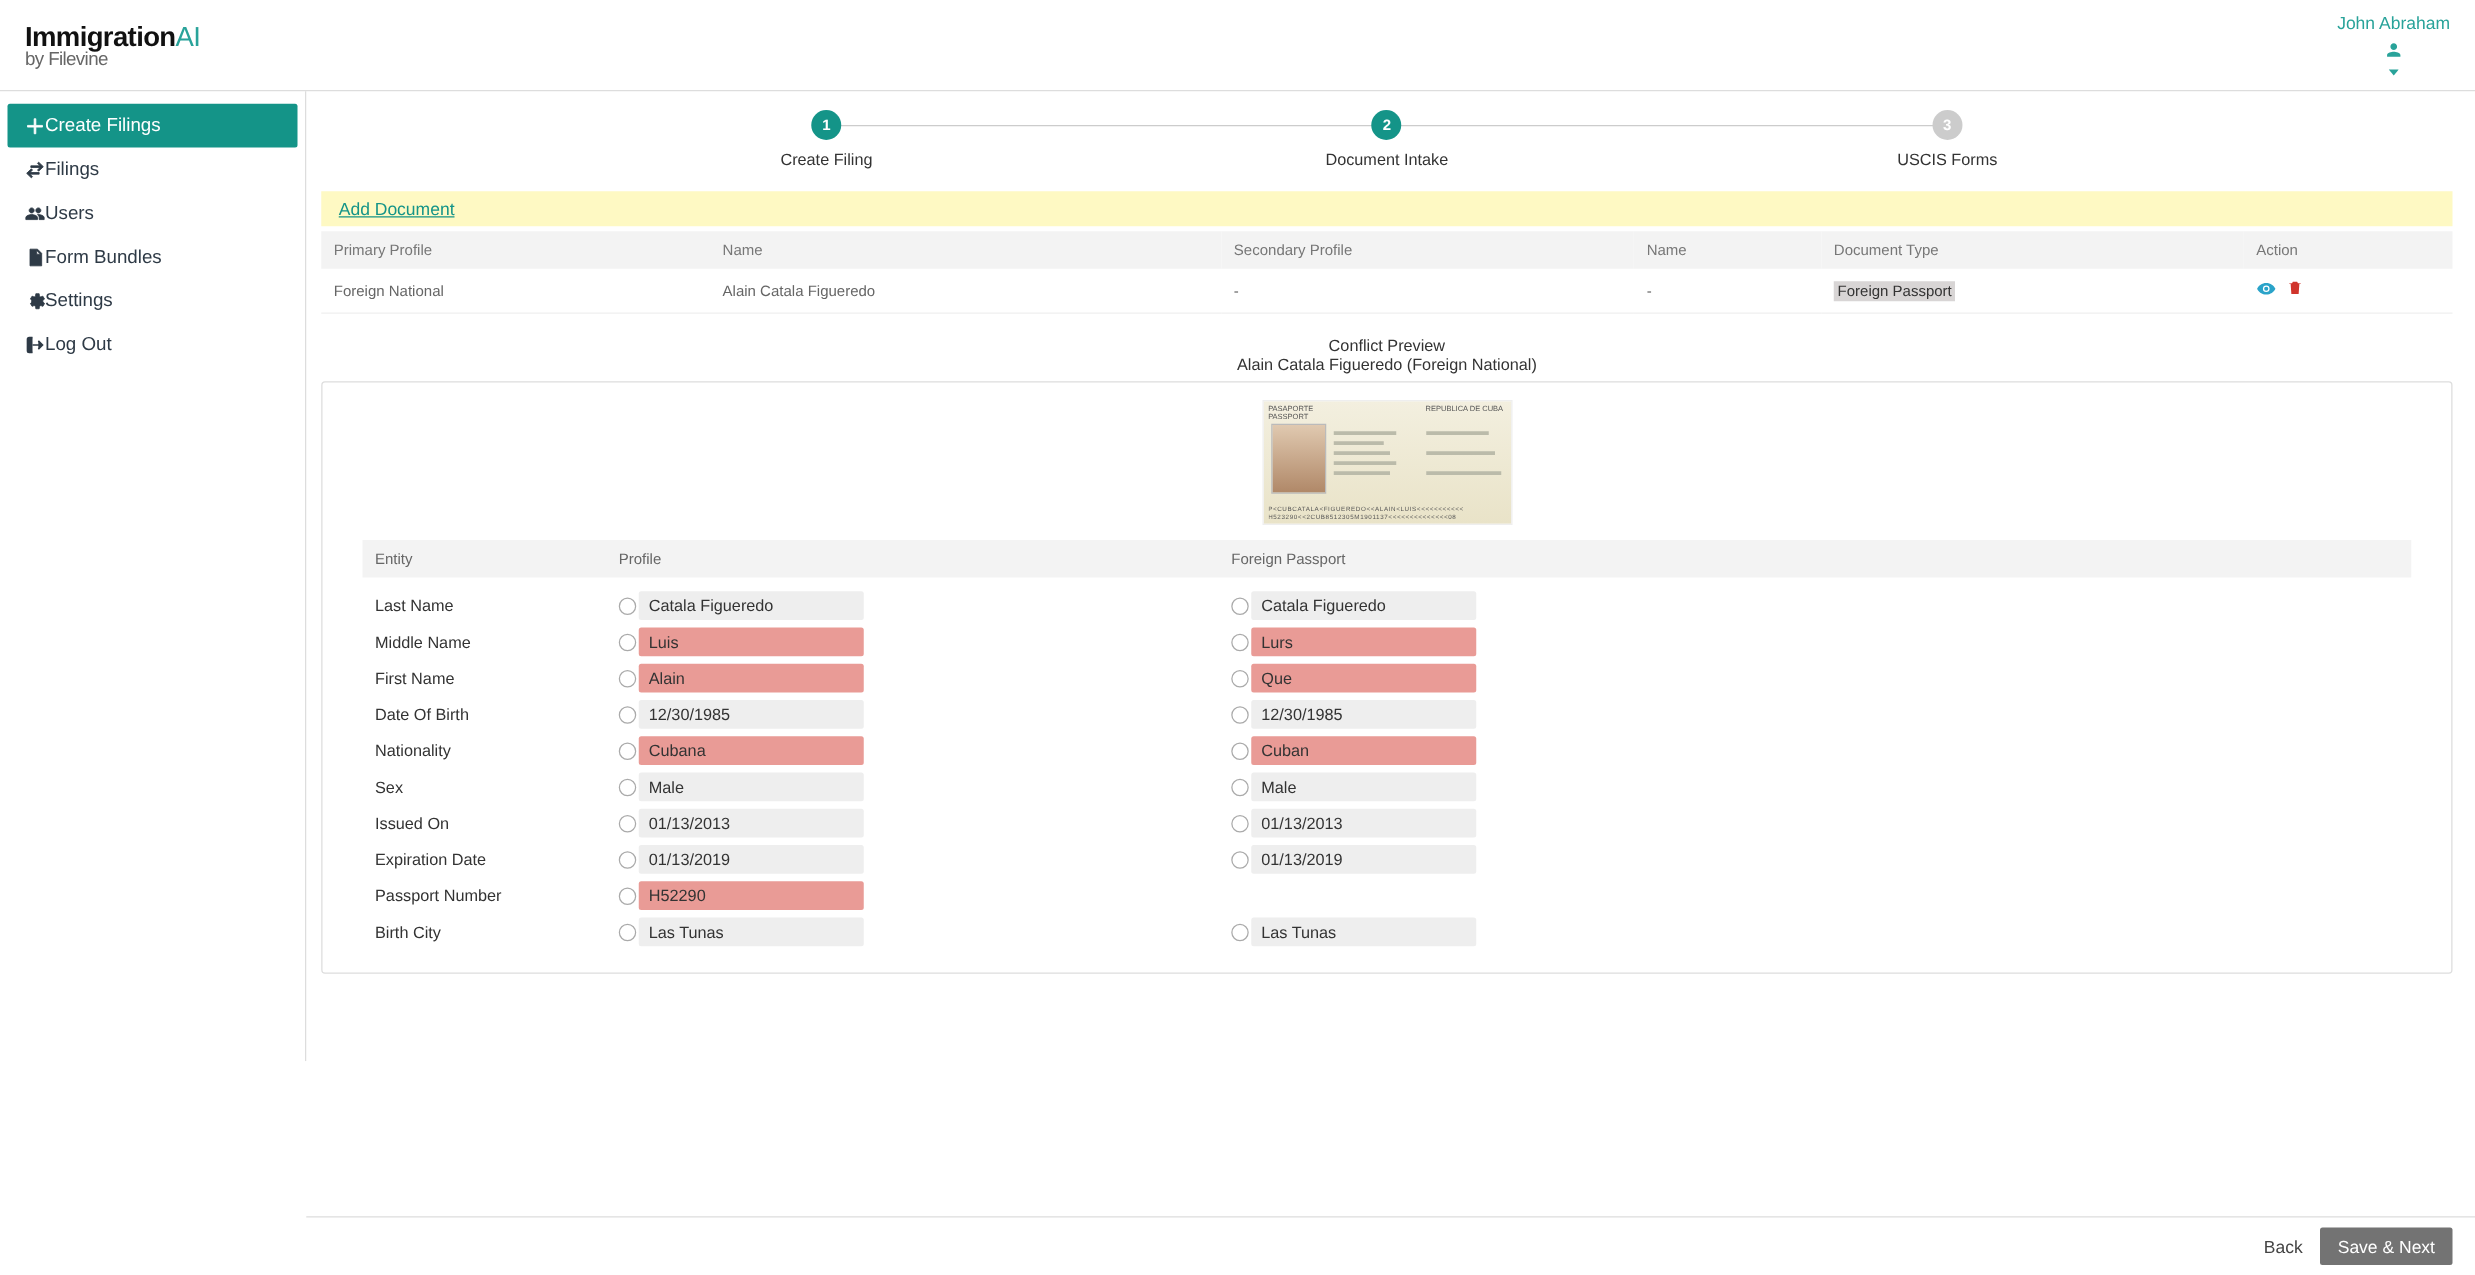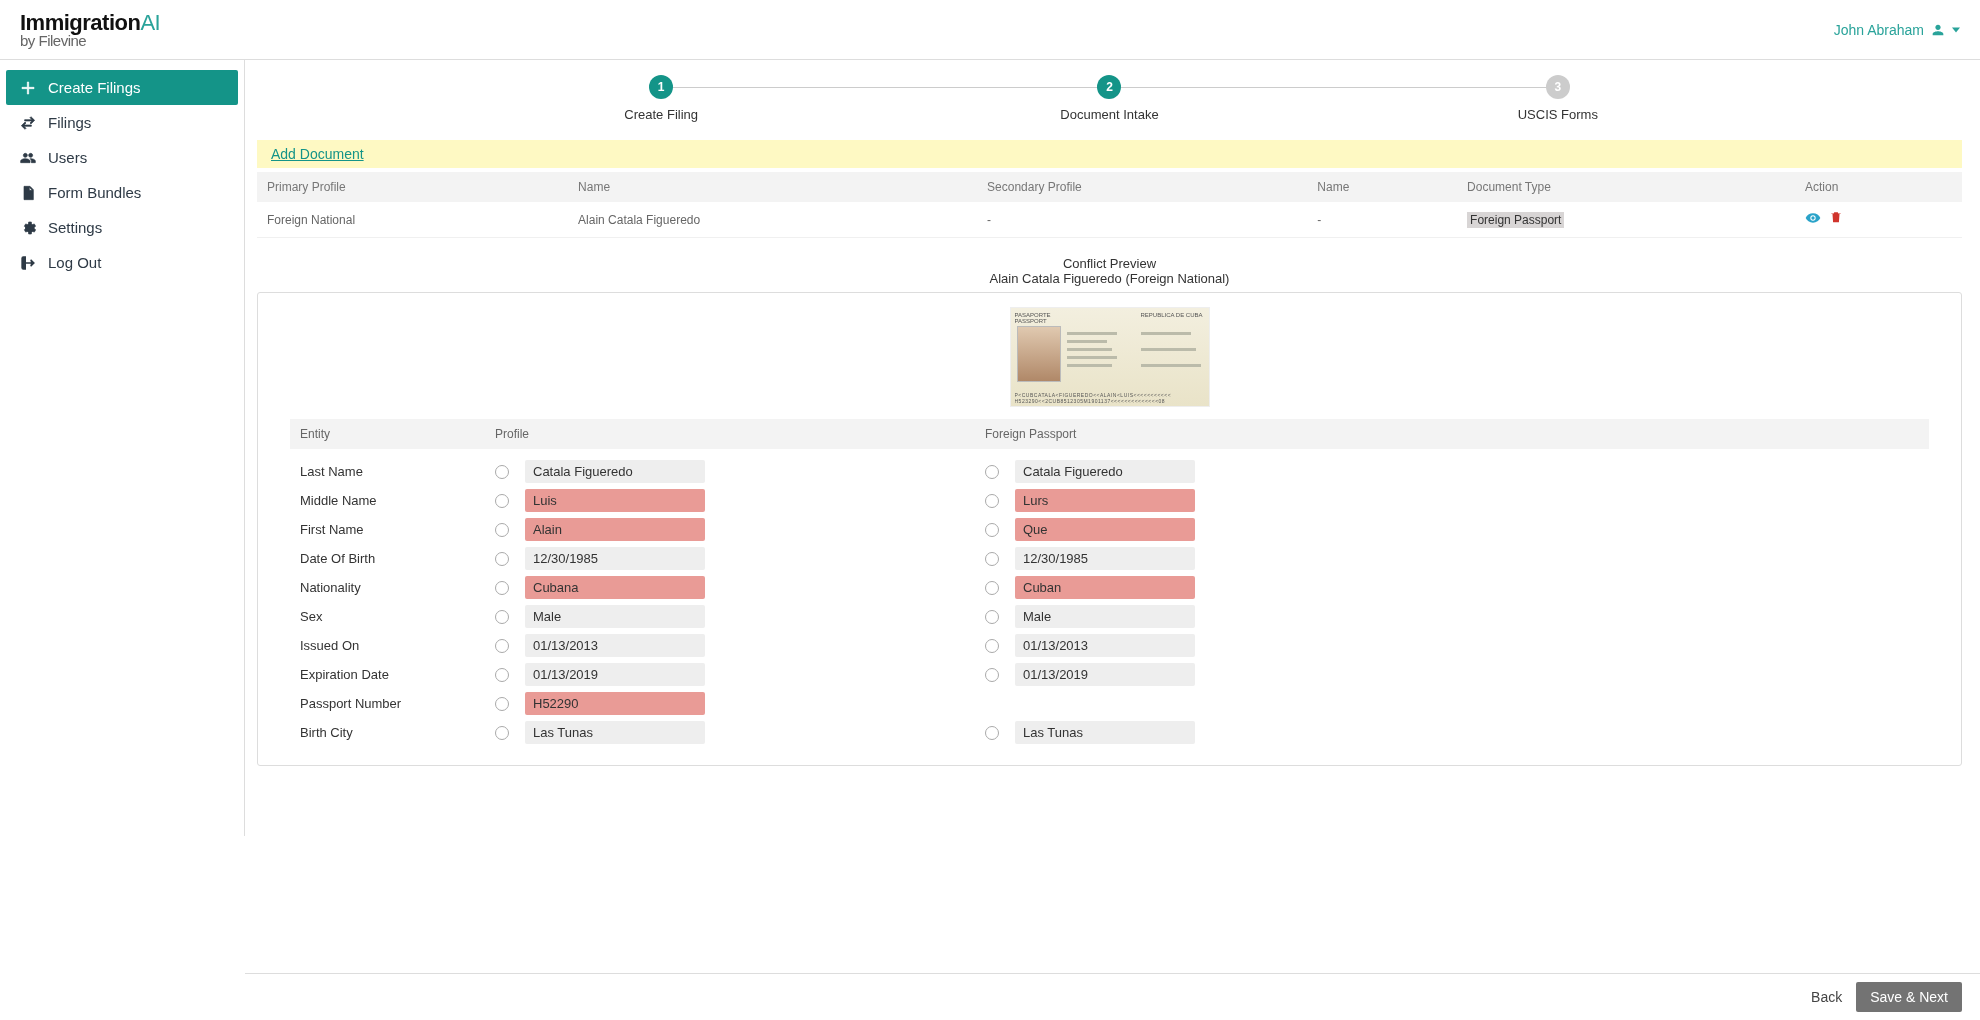--- a/index.html
+++ b/index.html
@@ -1,25 +1,25 @@
 <!DOCTYPE html>
 <html><head>
 <meta charset="utf-8">
 <style>
   * { box-sizing:border-box; margin:0; padding:0; }
   body { font-family:-apple-system,BlinkMacSystemFont,"Segoe UI",Helvetica,Arial,sans-serif; color:#333; background:#fff; font-size:14px; }
   .header { display:flex; justify-content:space-between; align-items:center; padding:10px 20px; border-bottom:1px solid #ddd; }
   .logo { font-size:22px; font-weight:700; color:#111; letter-spacing:-.5px; }
   .logo span.ai { color:#29a39a; font-weight:400; }
   .logo .byline { font-size:15px; font-weight:400; color:#666; display:block; margin-top:-4px; }
-  .user-menu { color:#29a39a; display:flex; align-items:center; gap:6px; font-size:14px; cursor:pointer; }
+  .user-menu { color:#29a39a; display:flex; align-items:center; gap:6px; font-size:14px; cursor:pointer;flex-direction:column; }
   .user-menu svg { fill:#29a39a; }
   .layout { display:flex; }
   .sidebar { width:245px; padding:10px 6px; border-right:1px solid #ddd; min-height:740px; }
-  .side-item { display:flex; align-items:center; gap:12px; padding:9px 14px; color:#2e3a46; cursor:pointer; font-size:15px; border-radius:2px; }
+  .side-item { display:flex; align-items:center; padding:9px 14px; color:#2e3a46; cursor:pointer; font-size:15px; border-radius:2px; }
   .side-item.primary { background:#149488; color:#fff; font-weight:500; }
   .side-item svg { width:16px; height:16px; flex:0 0 16px; }
   .side-item.primary svg { fill:#fff; stroke:#fff; }
   .side-item:not(.primary) svg { fill:#2e3a46; stroke:#2e3a46; }
   .main { flex:1; padding:15px 18px 70px 12px; position:relative; }
   .stepper { display:flex; align-items:flex-start; justify-content:space-between; padding:0 180px 18px 180px; position:relative; }
   .step { text-align:center; position:relative; flex:1; }
   .step .circle { width:24px; height:24px; border-radius:50%; background:#ccc; color:#fff; font-weight:600; font-size:12px; display:flex; align-items:center; justify-content:center; margin:0 auto 8px; position:relative; z-index:2; }
   .step.active .circle,.step.done .circle { background:#149488; }
   .step .label { font-size:13px; color:#333; }
@@ -40,21 +40,21 @@
   .passport-img { display:block; margin:0 auto 12px; width:200px; height:100px; border:1px solid #eee; background:linear-gradient(#f3efdf,#e9e3c8); position:relative; font-size:6px; color:#555; padding:4px; }
   .passport-img .photo { position:absolute; left:6px; top:18px; width:44px; height:56px; background:linear-gradient(#e0c9b0,#b08868); border:1px solid #bbb; }
   .passport-img .hline { position:absolute; background:#bba; height:3px; }
   .cf-table { width:100%; padding:0 14px; }
   .cf-head { display:flex; background:#f3f3f3; padding:8px 10px; font-size:12px; color:#666; margin-bottom:8px; }
   .cf-head .c1 { width:195px; }
   .cf-head .c2 { width:490px; }
   .cf-head .c3 { flex:1; }
   .cf-row { display:flex; align-items:center; padding:3px 10px; }
   .cf-row .c1 { width:195px; font-size:13px; color:#333; }
-  .cf-row .cellgrp { display:flex; align-items:center; gap:16px; }
+  .cf-row .cellgrp { display:flex; align-items:center; gap:2px; }
   .cf-row .c2 { width:490px; }
   .cf-row .c3 { flex:1; }
   .radio { width:14px; height:14px; border:1.5px solid #aaa; border-radius:50%; flex:0 0 14px; cursor:pointer; }
   .valbox { width:180px; padding:4px 8px; font-size:13px; color:#333; background:#eee; border-radius:2px; }
   .valbox.conflict { background:#e99b96; }
   .footer { position:fixed; bottom:0; left:245px; right:0; background:#fff; border-top:1px solid #ddd; padding:8px 18px; display:flex; justify-content:flex-end; }
   .btn { padding:7px 14px; font-size:14px; border-radius:2px; cursor:pointer; border:none; }
   .btn.back { background:transparent; color:#444; }
   .btn.primary { background:#737373; color:#fff; }
 </style>

